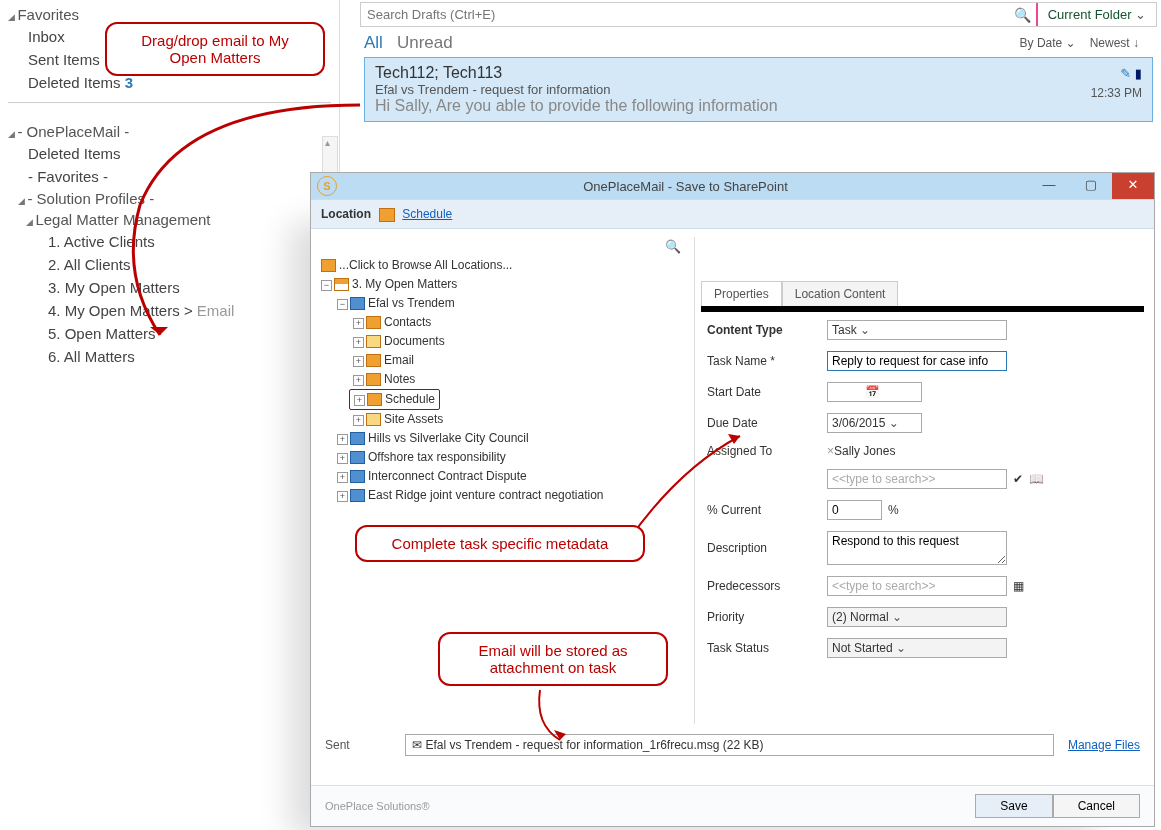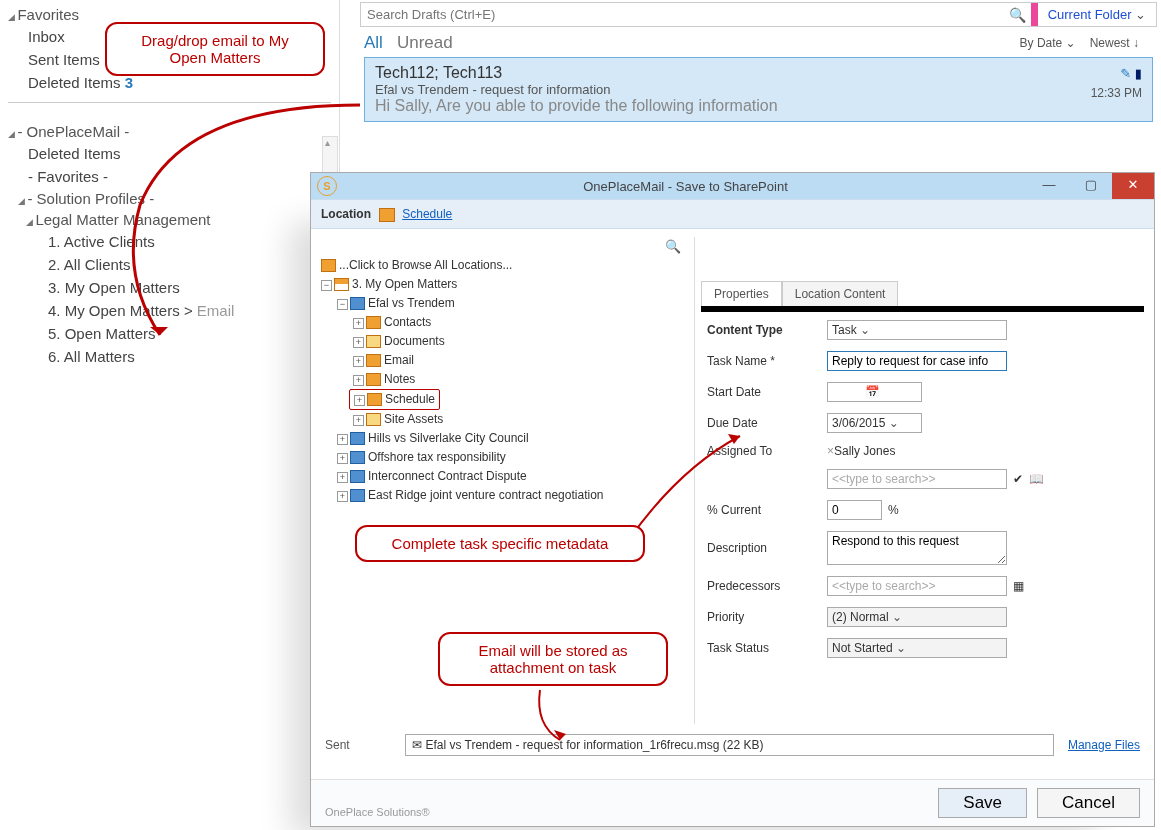--- a/index.html
+++ b/index.html
@@ -7,21 +7,21 @@
 .sidebar { position:absolute; left:0; top:0; width:340px; height:580px; padding:4px 8px; border-right:1px solid #ddd;}
 .fav-header { font-size:15px; color:#555; padding:2px 0;}
 .fav-header::before { content:"◢ "; font-size:9px; color:#777; }
 .fav-item { font-size:15px; color:#444; padding:3px 0 3px 20px;}
 .badge { color:#2A7AB9; font-weight:bold; }
 .section-break { border-top:1px solid #ccc; margin:8px 0;}
 .main { position:absolute; left:360px; top:0; right:4px; }
 .search-row { display:flex; align-items:center; border:1px solid #ccc; margin:2px 0 6px 0;}
 .search-input { flex:1; border:none; padding:4px 6px; font-size:13px; color:#888; outline:none;}
 .search-icon { width:26px; text-align:center; color:#2A7AB9; font-size:14px;}
-.current-folder { padding:4px 10px; color:#1d4ed8; border-left:7px solid #ec4899;}
+.current-folder { padding:4px 10px; color:#14532d; border-left:2px solid #ec4899;}
 .filter-row { display:flex; align-items:center; padding:0 4px 4px 4px;}
 .filter-all { color:#2A7AB9; font-size:17px; padding-right:14px;}
 .filter-unread { color:#777; font-size:17px;}
 .filter-spacer { flex:1;}
 .sort { color:#555; font-size:12px; padding-right:14px;}
 .email-item { border:1px solid #6bb0e0; background:#d4e8f7; padding:6px 10px; margin:0 4px; position:relative;}
 .email-to { font-size:16px; color:#333;}
 .email-subj { font-size:13px; color:#555;}
 .email-prev { font-size:16px; color:#888;}
 .email-time { position:absolute; right:10px; top:28px; font-size:12px; color:#555;}
@@ -62,23 +62,23 @@
 .form-label { width:120px; color:#333;}
 .form-label.bold { font-weight:bold;}
 .form-input { border:1px solid #aaa; padding:2px 4px; font-size:12px; background:#fff;}
 .w180 { width:180px;} .w95{width:95px;} .w55{width:55px;}
 .drop::after { content:" ⌄"; color:#555;}
 .ghost { color:#aaa;}
 .files-row { display:flex; align-items:center; padding:10px 14px; font-size:12px;}
 .files-label { width:80px; color:#555;}
 .files-box { flex:1; border:1px solid #aaa; padding:3px 6px; color:#333;}
 .manage { color:#1060c0; text-decoration:underline; margin-left:14px;}
-.footer { display:flex; align-items:flex-end; padding:8px 14px; border-top:1px solid #e0e0e0; background:#fafbfc; position:absolute; bottom:0; left:0; right:0;}
+.footer { display:flex; align-items:center; padding:8px 14px; border-top:1px solid #e0e0e0; background:#fafbfc; position:absolute; bottom:0; left:0; right:0;}
 .footer-brand { flex:1; color:#999; font-size:11px;}
-.btn { border:1px solid #aaa; padding:4px 24px; margin-left:10px; font-size:17px; background:#f5f5f5;}
+.btn { border:1px solid #aaa; padding:4px 24px; font-size:12px; background:#f5f5f5;}
 .btn.save { background:#e6eff8;}
 svg.arrow { position:absolute; z-index:45; overflow:visible;}
 .scroll-stub { position:absolute; left:322px; top:136px; width:16px; height:300px; border:1px solid #ddd; background:#f5f5f5;}
 .scroll-stub::before{content:"▴"; position:absolute; top:0; left:2px; color:#999; font-size:10px;}
 </style>
 </head>
 <body>
 
 <div class="sidebar">
   <div class="fav-header">Favorites</div>

